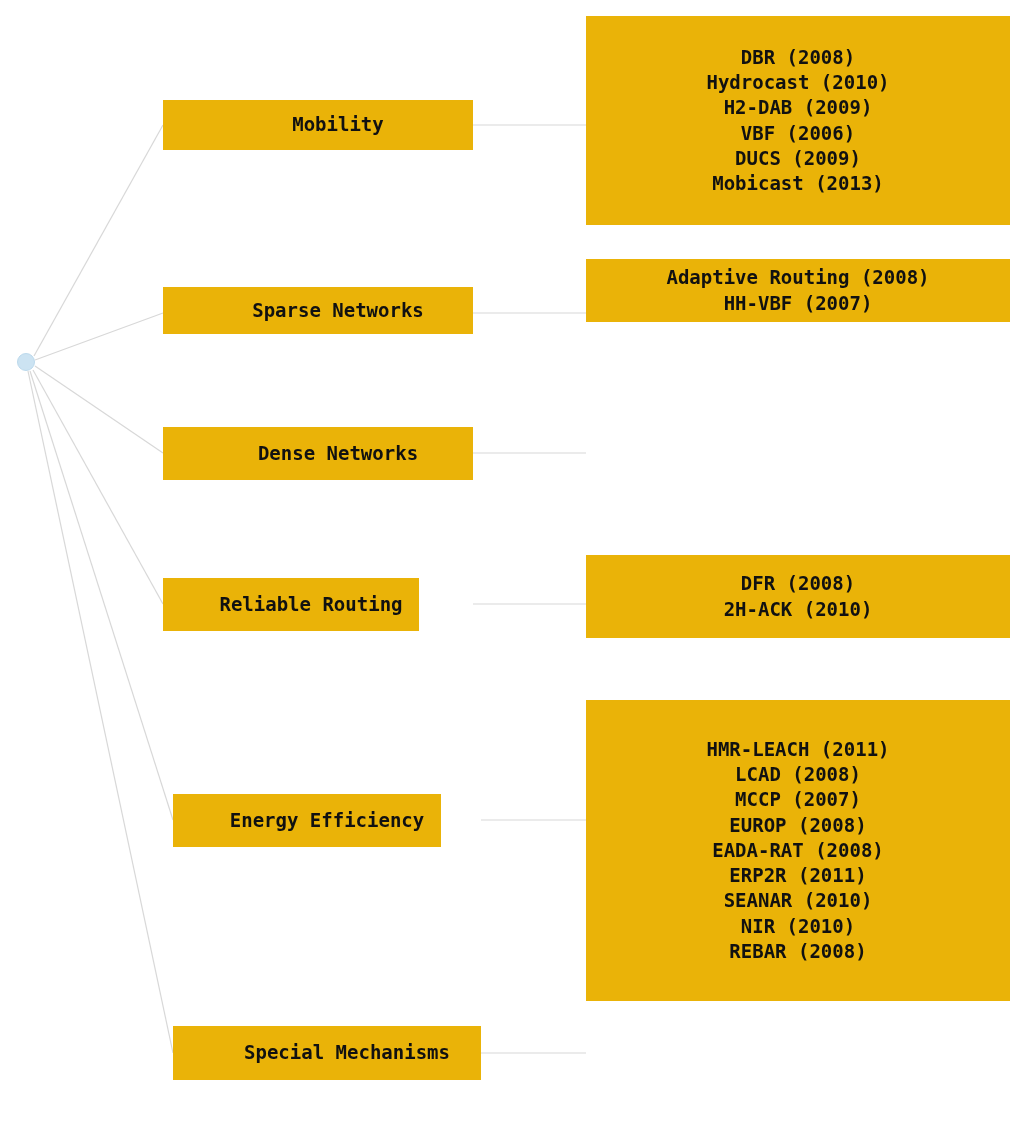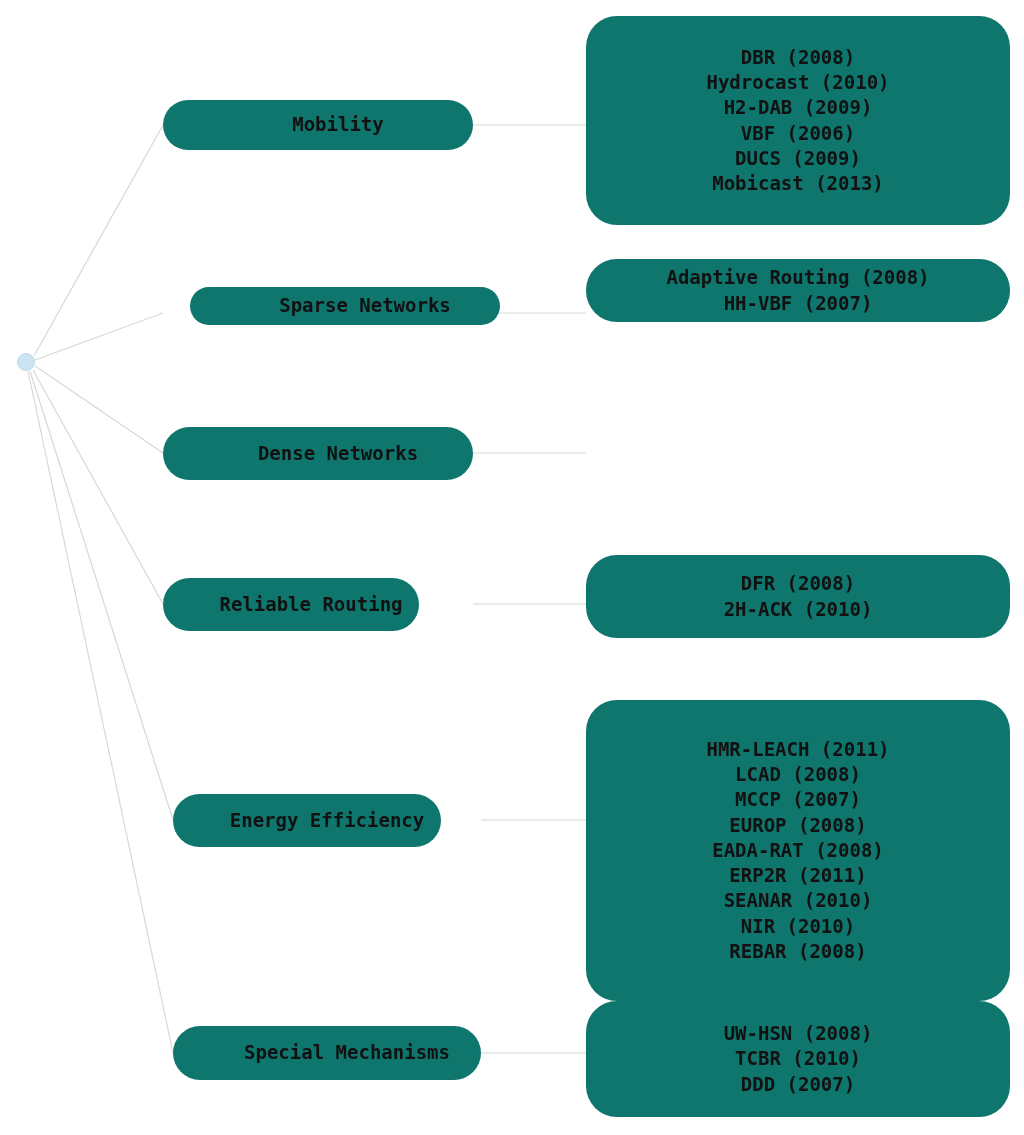--- a/index.html
+++ b/index.html
@@ -21,32 +21,31 @@
     position: absolute;
     left: 0;
     top: 0;
     width: 1024px;
     height: 1135px;
     pointer-events: none;
   }
   .node {
     position: absolute;
     box-sizing: border-box;
-    background: #0f766e;
+    background: #eab308;
     display: flex;
     align-items: center;
     justify-content: center;
     text-align: center;
     color: #111111;
     font-family: "DejaVu Sans Mono", "Liberation Mono", monospace;
     font-weight: bold;
     line-height: 1.33;
     white-space: pre-line;
     letter-spacing: 0px;
-    border-radius: 31px;
   }
   .node.cat {
     font-size: 19px;
     padding-left: 40px;
   }
   .node.leaf {
     font-size: 19px;
   }
   .root-dot {
     position: absolute;
@@ -76,21 +75,21 @@
       <line x1="473" y1="604" x2="586" y2="604"></line>
       <line x1="481" y1="820" x2="586" y2="820"></line>
       <line x1="481" y1="1053" x2="586" y2="1053"></line>
     </g>
   </svg>
 
   <div class="root-dot" style="left:17px; top:353px; width:18px; height:18px;"></div>
 
   <div class="node cat" style="left:163px; top:100px; width:310px; height:50px;">Mobility</div>
 
-  <div class="node cat" style="left:163px; top:287px; width:310px; height:38px;margin-left:27px;">Sparse Networks</div>
+  <div class="node cat" style="left:163px; top:287px; width:310px; height:47px;">Sparse Networks</div>
 
   <div class="node cat" style="left:163px; top:427px; width:310px; height:53px;">Dense Networks</div>
 
   <div class="node cat" style="left:163px; top:578px; width:256px; height:53px;">Reliable Routing</div>
 
   <div class="node cat" style="left:173px; top:794px; width:268px; height:53px;">Energy Efficiency</div>
 
   <div class="node cat" style="left:173px; top:1026px; width:308px; height:54px;">Special Mechanisms</div>
 
   <div class="node leaf" style="left:586px; top:16px; width:424px; height:209px;">DBR (2008)
@@ -110,17 +109,14 @@
   <div class="node leaf" style="left:586px; top:700px; width:424px; height:301px;">HMR-LEACH (2011)
 LCAD (2008)
 MCCP (2007)
 EUROP (2008)
 EADA-RAT (2008)
 ERP2R (2011)
 SEANAR (2010)
 NIR (2010)
 REBAR (2008)</div>
 
-  <div class="node leaf" style="left:586px; top:1001px; width:424px; height:116px;">UW-HSN (2008)
-TCBR (2010)
-DDD (2007)</div>
 
 </div>
 
 </body></html>

